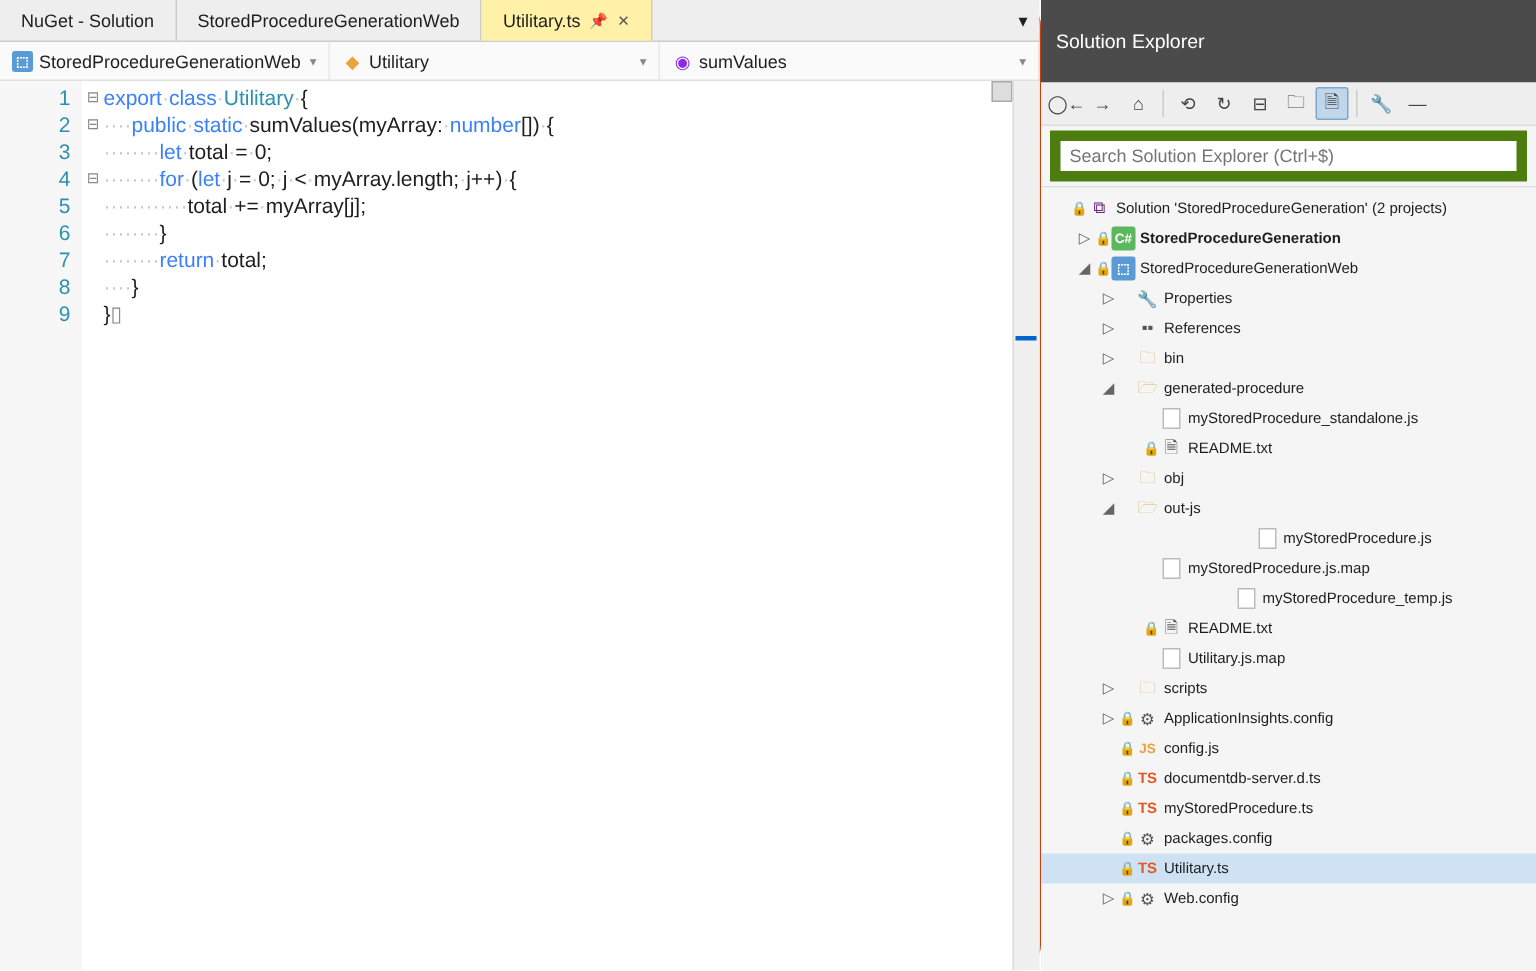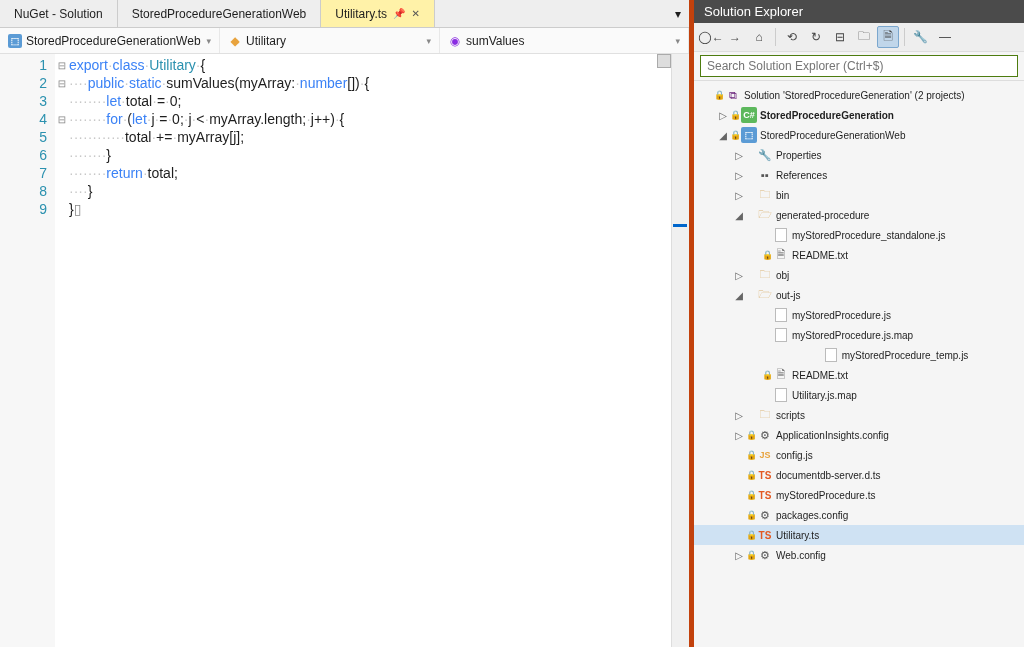--- a/index.html
+++ b/index.html
@@ -1,17 +1,17 @@
 <!DOCTYPE html>
 <html><head>
 <meta charset="utf-8">
 <style>
 * { box-sizing: border-box; margin: 0; padding: 0; font-family: "Segoe UI", Tahoma, sans-serif; }
 body { width: 1024px; height: 647px; background: #fff; display: flex; overflow: hidden; font-size: 12px; color: #1e1e1e; }
-.left { flex: 1; display: flex; flex-direction: column; border-right: 5px solid #c2410c; }
+.left { flex: 1; display: flex; flex-direction: column; border-right: 1px solid #c2410c; border-radius: 17px; }
 .right { width: 330px; display: flex; flex-direction: column; background: #f5f5f5; }
 .tabs { display: flex; background: #eee; height: 28px; align-items: stretch; border-bottom: 1px solid #ccc; }
 .tab { padding: 0 14px; display: flex; align-items: center; gap: 6px; border-right: 1px solid #ccc; font-size: 12px; cursor: pointer; }
 .tab.active { background: #fff2a8; }
 .tab .pin, .tab .close { font-size: 10px; color: #555; }
 .tabs .overflow { margin-left: auto; padding: 0 8px; display: flex; align-items: center; cursor: pointer; }
 .navbar { display: flex; height: 26px; border-bottom: 1px solid #e0e0e0; background: #fafafa; }
 .nav-item { display: flex; align-items: center; gap: 4px; padding: 0 8px; border-right: 1px solid #e8e8e8; font-size: 12px; }
 .nav-item .icon { width: 14px; height: 14px; display: inline-flex; align-items: center; justify-content: center; }
 .nav-item .dd { margin-left: auto; color: #888; font-size: 9px; }
@@ -25,27 +25,27 @@
 .foldcol .fold { height: 18px; display: flex; align-items: center; justify-content: center; color: #888; font-size: 10px; cursor: pointer; }
 .code { flex: 1; padding-top: 2px; position: relative; }
 .code .line { height: 18px; line-height: 18px; white-space: pre; }
 .kw { color: #3b82f6; }
 .typ { color: #2b91af; }
 .dots { color: #c8c8c8; }
 .cursor-end { color: #888; }
 .vscroll { width: 18px; background: #f0f0f0; border-left: 1px solid #ddd; position: relative; }
 .vscroll .mark { position: absolute; right: 2px; top: 170px; width: 14px; height: 3px; background: #0066cc; }
 .split-handle { position: absolute; top: 0; right: 18px; width: 14px; height: 14px; background: #ddd; border: 1px solid #aaa; cursor: row-resize; }
-.panel-header { background: #4b4b4b; color: #fff; padding: 4px 10px; font-size: 13px; }
+.panel-header { background: #4b4b4b; color: #fff; padding: 20px 10px; font-size: 13px; }
 .toolbar { display: flex; align-items: center; gap: 2px; padding: 3px 6px; border-bottom: 1px solid #ddd; background: #eee; }
 .tbtn { width: 22px; height: 22px; display: inline-flex; align-items: center; justify-content: center; color: #444; cursor: pointer; border-radius: 2px; }
 .tbtn.active { background: #c0d6ea; border: 1px solid #7ba7ce; }
 .tsep { width: 1px; height: 18px; background: #ccc; margin: 0 3px; }
 .search { padding: 3px 6px; border-bottom: 1px solid #ddd; }
-.search input { width: 100%; border: 1px solid #4d7c0f; padding: 3px 6px; font-size: 12px; background: #fff; }
+.search input { width: 100%; border: 7px solid #4d7c0f; padding: 3px 6px; font-size: 12px; background: #fff; }
 .tree { flex: 1; overflow: auto; padding: 4px 0; background: #f5f5f5; }
 .node { display: flex; align-items: center; height: 20px; padding-right: 6px; cursor: pointer; white-space: nowrap; }
 .node.selected { background: #cfe2f3; }
 .exp { width: 14px; text-align: center; color: #666; font-size: 10px; flex-shrink: 0; }
 .exp.blank { visibility: hidden; }
 .icn { width: 16px; height: 16px; margin-right: 3px; display: inline-flex; align-items: center; justify-content: center; font-size: 11px; flex-shrink: 0; }
 .lock { width: 10px; font-size: 9px; color: #4a90d9; margin-right: 1px; }
 .node .lbl { font-size: 10px; }
 .node.bold .lbl { font-weight: bold; }
 .ic-sln { color: #68217a; }
@@ -218,21 +218,21 @@
         <span class="lock"></span>
         <span class="icn ic-folder">🗀</span>
         <span class="lbl">obj</span>
       </div>
       <div class="node" style="padding-left: 38px;">
         <span class="exp ">◢</span>
         <span class="lock"></span>
         <span class="icn ic-folder-open">🗁</span>
         <span class="lbl">out-js</span>
       </div>
-      <div class="node" style="padding-left: 54px;">
+      <div class="node" style="padding-left: 54px; justify-content: center;">
         <span class="exp blank">▷</span>
         <span class="lock"></span>
         <span class="icn">
           <span class="ic-file"></span>
         </span>
         <span class="lbl">myStoredProcedure.js</span>
       </div>
       <div class="node" style="padding-left: 54px; align-items: center;">
         <span class="exp blank">▷</span>
         <span class="lock"></span>

